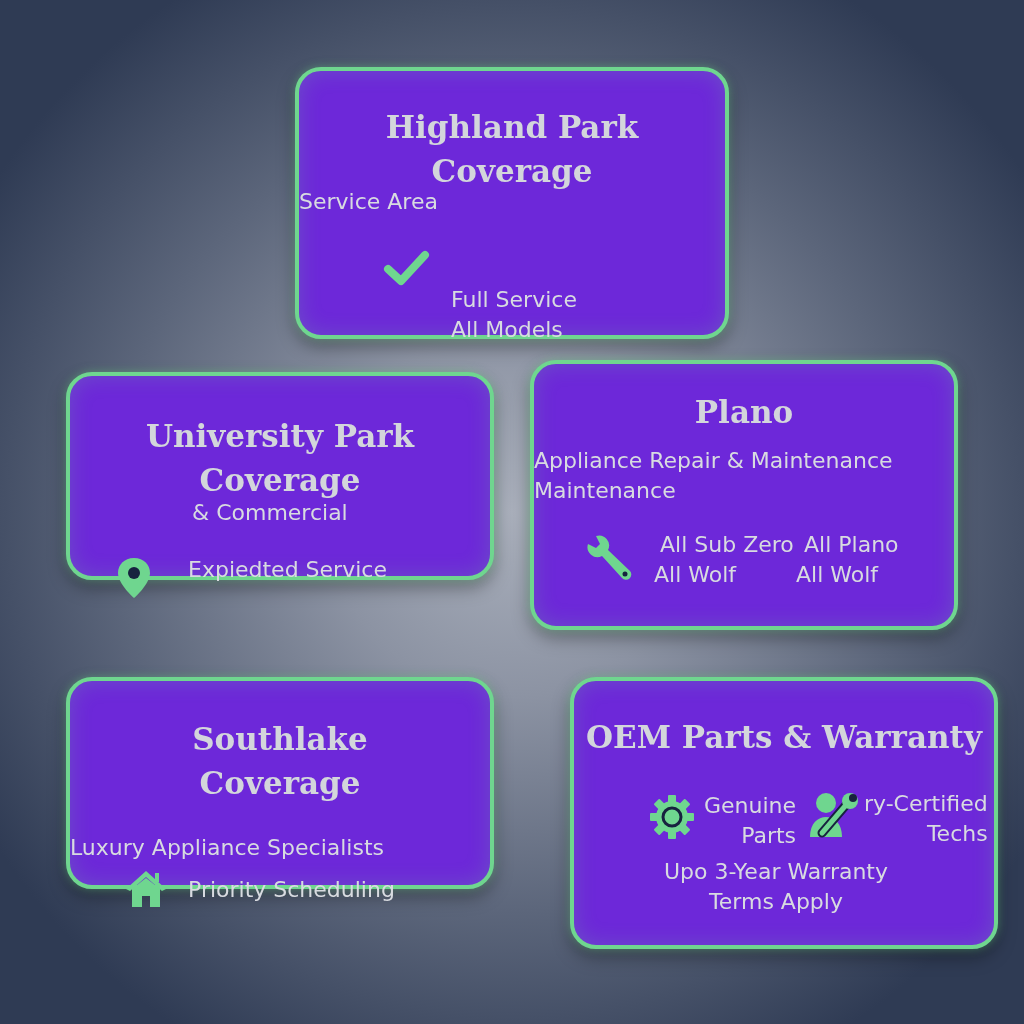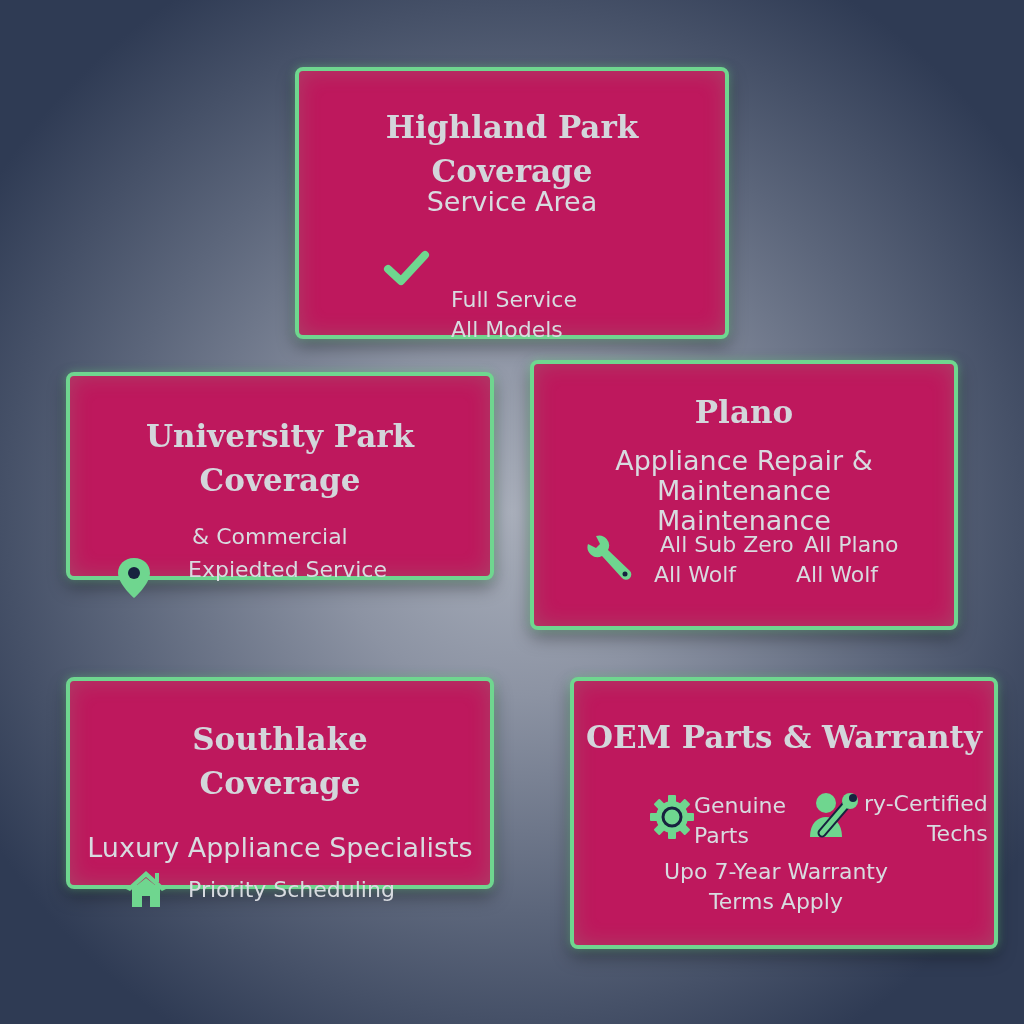--- a/index.html
+++ b/index.html
@@ -4,39 +4,39 @@
 <style>
   html, body { margin: 0; padding: 0; }
   body {
     width: 1024px; height: 1024px; overflow: hidden; position: relative;
     background: radial-gradient(ellipse 60% 60% at 50% 50%, #aab0bc 0%, #8c93a3 30%, #5c667b 65%, #2f3b54 100%);
     font-family: "DejaVu Sans", "Liberation Sans", sans-serif;
   }
   .card {
     position: absolute;
     box-sizing: border-box;
-    background: #be185d;
+    background: #6d28d9;
     border: 4px solid #6fd68f;
-    border-radius: 8px;
+    border-radius: 26px;
     box-shadow: 0 0 10px rgba(111,214,143,0.45), inset 0 0 22px rgba(111,214,143,0.22), 0 8px 18px rgba(0,0,0,0.35);
     color: #d8dbe0;
   }
   .title {
     font-family: "DejaVu Serif", "Liberation Serif", serif;
     font-weight: bold;
     color: #d3d6db;
     text-align: center;
     font-size: 31px;
     line-height: 44px;
     position: absolute; left: 0; right: 0;
   }
   .sub {
     position: absolute; left: 0; right: 0;
-    text-align: center;
-    font-size: 27px; line-height: 30px; color: #d8dbe0;
+    text-align: left;
+    font-size: 22px; line-height: 30px; color: #d8dbe0;
   }
   .txt { position: absolute; font-size: 22px; line-height: 30px; color: #d8dbe0; white-space: nowrap; }
   .icon { position: absolute; }
   .icon svg { display: block; }
 </style>
 </head>
 <body>
 
 <div class="card" style="left:295px; top:67px; width:434px; height:272px;">
   <div class="title" style="top:34px;">
@@ -53,21 +53,21 @@
     <div>Full Service</div>
     <div>All Models</div>
   </div>
 </div>
 
 <div class="card" style="left:66px; top:372px; width:428px; height:208px;">
   <div class="title" style="top:38px;">
     <div>University Park</div>
     <div>Coverage</div>
   </div>
-  <div class="txt" style="left:122px; top:122px;margin-top:24px;">&amp; Commercial</div>
+  <div class="txt" style="left:122px; top:122px;">&amp; Commercial</div>
   <div class="icon" style="left:46px; top:180px;">
     <svg width="36" height="44" viewBox="0 0 36 44">
         <path d="M18 2 C8 2 2 9 2 17 C2 28 18 42 18 42 C18 42 34 28 34 17 C34 9 28 2 18 2 Z" fill="#6fd68f"></path>
         <circle cx="18" cy="17" r="6" fill="#17223f"></circle>
       </svg>
   </div>
   <div class="txt" style="left:118px; top:179px;">Expiedted Service</div>
 </div>
 
 <div class="card" style="left:530px; top:360px; width:428px; height:270px;">
@@ -119,35 +119,35 @@
         <rect x="2" y="20" width="10" height="8" rx="1"></rect>
         <rect x="36" y="20" width="10" height="8" rx="1"></rect>
         <rect x="20" y="2" width="8" height="10" rx="1" transform="rotate(45 24 24)"></rect>
         <rect x="20" y="36" width="8" height="10" rx="1" transform="rotate(45 24 24)"></rect>
         <rect x="2" y="20" width="10" height="8" rx="1" transform="rotate(45 24 24)"></rect>
         <rect x="36" y="20" width="10" height="8" rx="1" transform="rotate(45 24 24)"></rect>
       </g>
       <circle cx="24" cy="24" r="9" fill="none" stroke="#17223f" stroke-width="3"></circle>
     </svg>
   </div>
-  <div class="txt" style="left:120px; top:110px; text-align:left;">
+  <div class="txt" style="left:130px; top:110px; text-align:right;">
     <div>Genuine</div>
     <div>Parts</div>
   </div>
   <div class="icon" style="left:234px; top:110px;">
     <svg width="54" height="48" viewBox="0 0 54 48">
       <circle cx="18" cy="12" r="10" fill="#6fd68f"></circle>
       <path d="M2 46 C2 32 10 26 18 26 C26 26 34 32 34 46 Z" fill="#6fd68f"></path>
       <path d="M14 42 L38 14" stroke="#17223f" stroke-width="9" stroke-linecap="round"></path>
       <path d="M14 42 L38 14" stroke="#6fd68f" stroke-width="5" stroke-linecap="round"></path>
       <circle cx="42" cy="10" r="8" fill="#6fd68f"></circle>
       <circle cx="45" cy="7" r="4" fill="#17223f"></circle>
     </svg>
   </div>
   <div class="txt" style="left:290px; top:108px; text-align:right;">
     <div>ry-Certified</div>
     <div>Techs</div>
   </div>
   <div class="txt" style="left:90px; top:176px; text-align:center;">
-    <div>Upo 7-Year Warranty</div>
+    <div>Upo 3-Year Warranty</div>
     <div>Terms Apply</div>
   </div>
 </div>
 
 </body></html>

